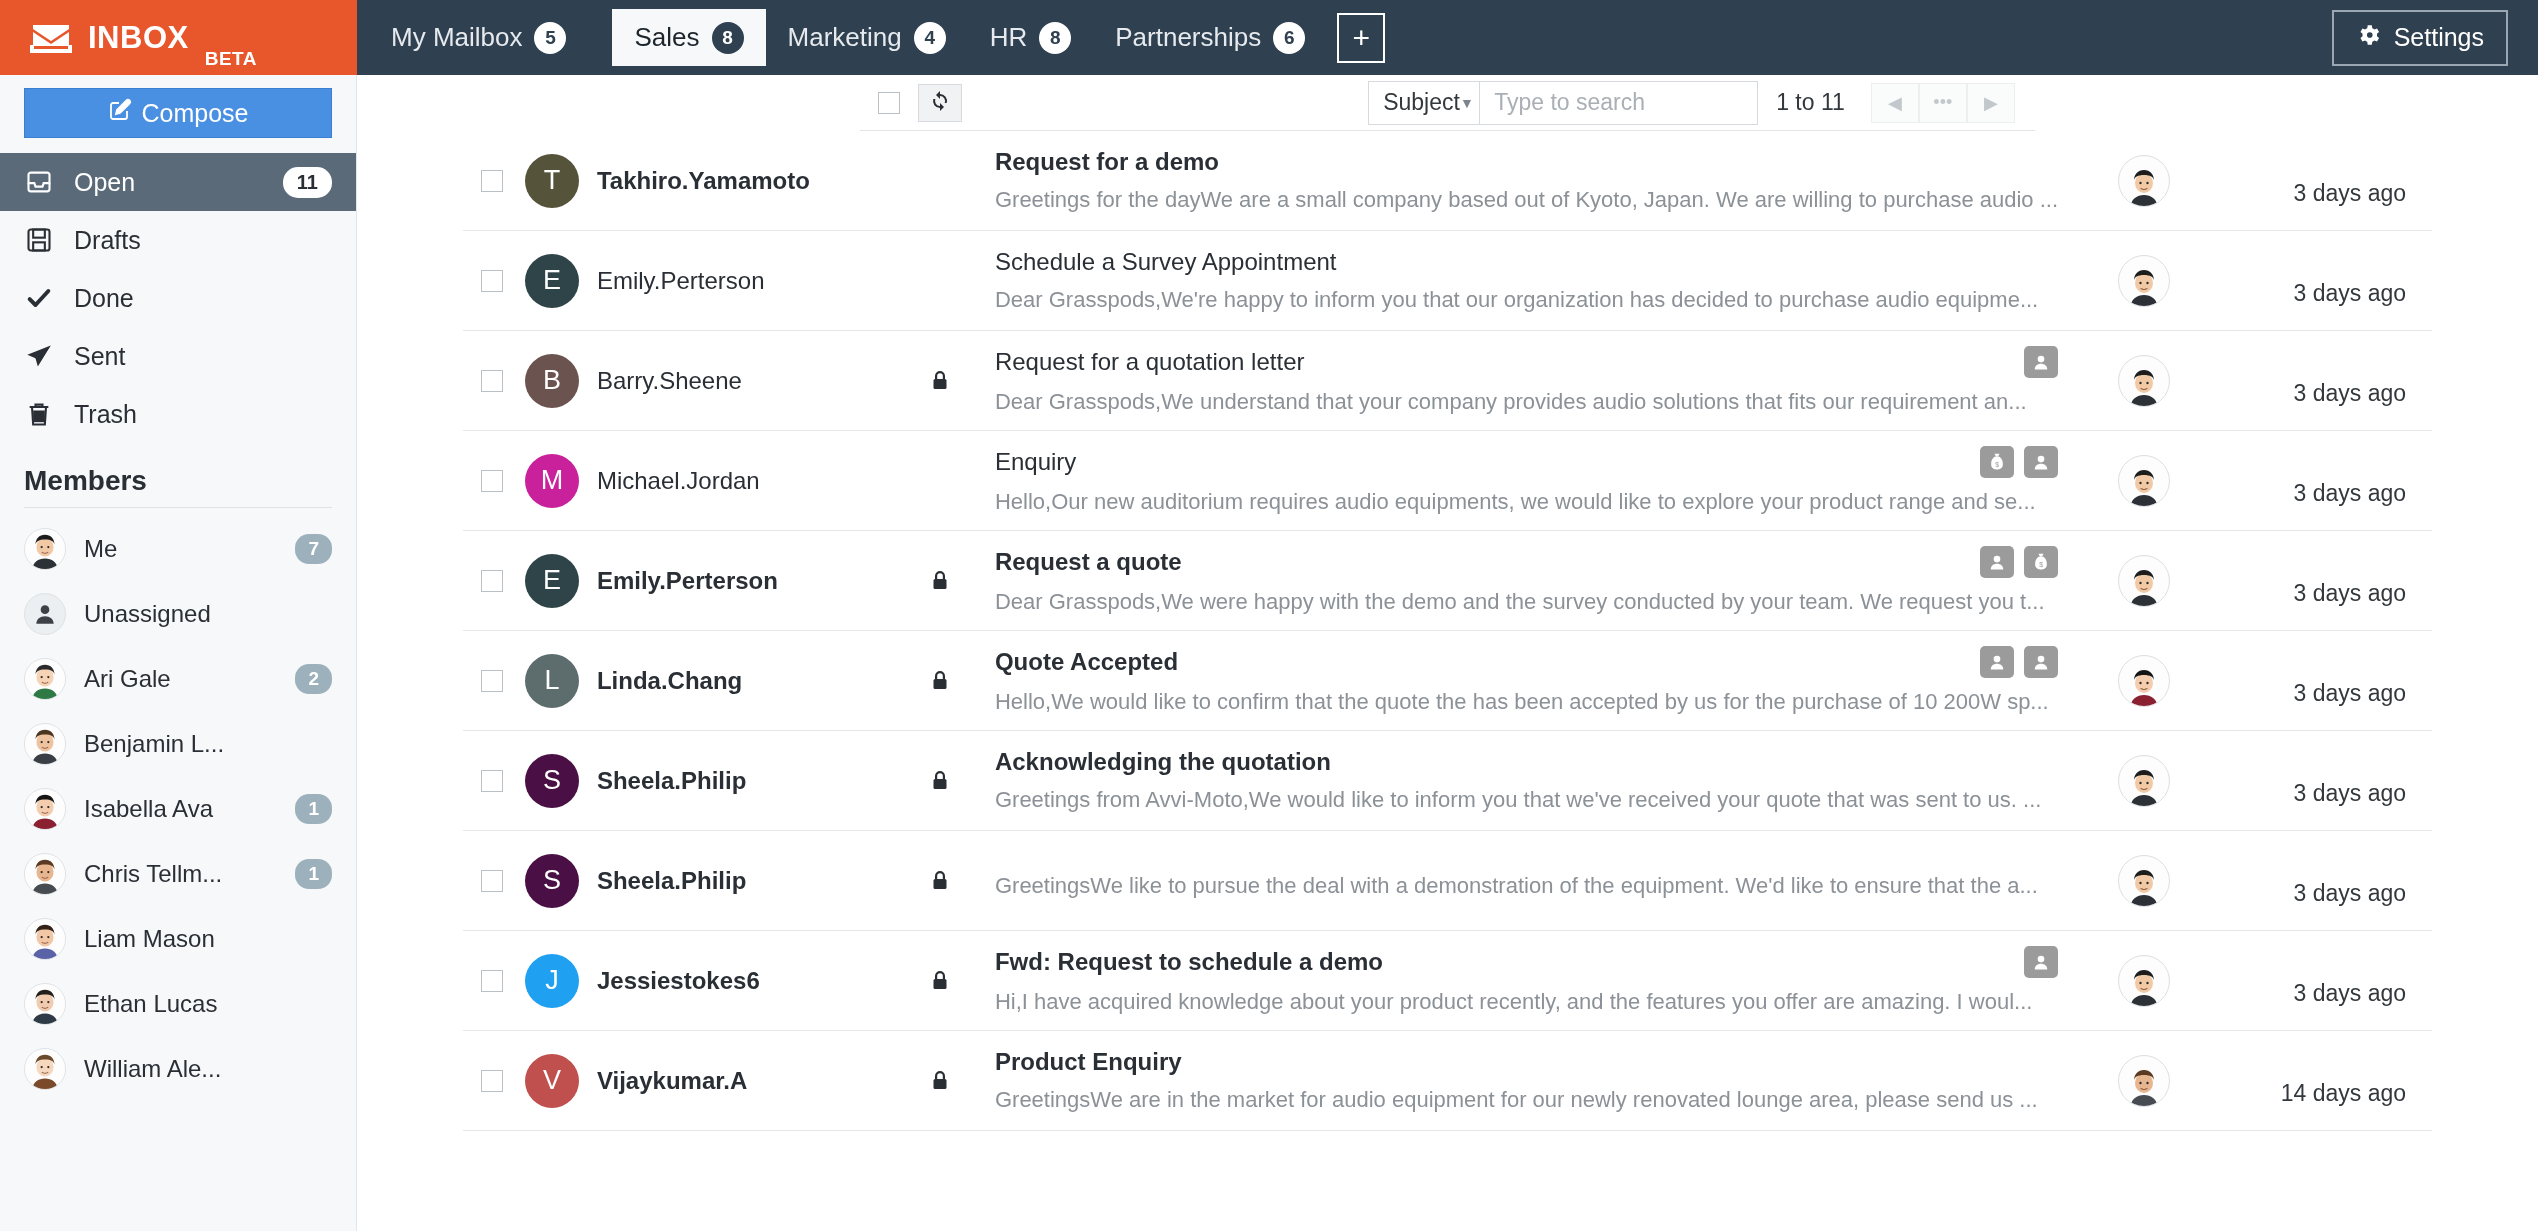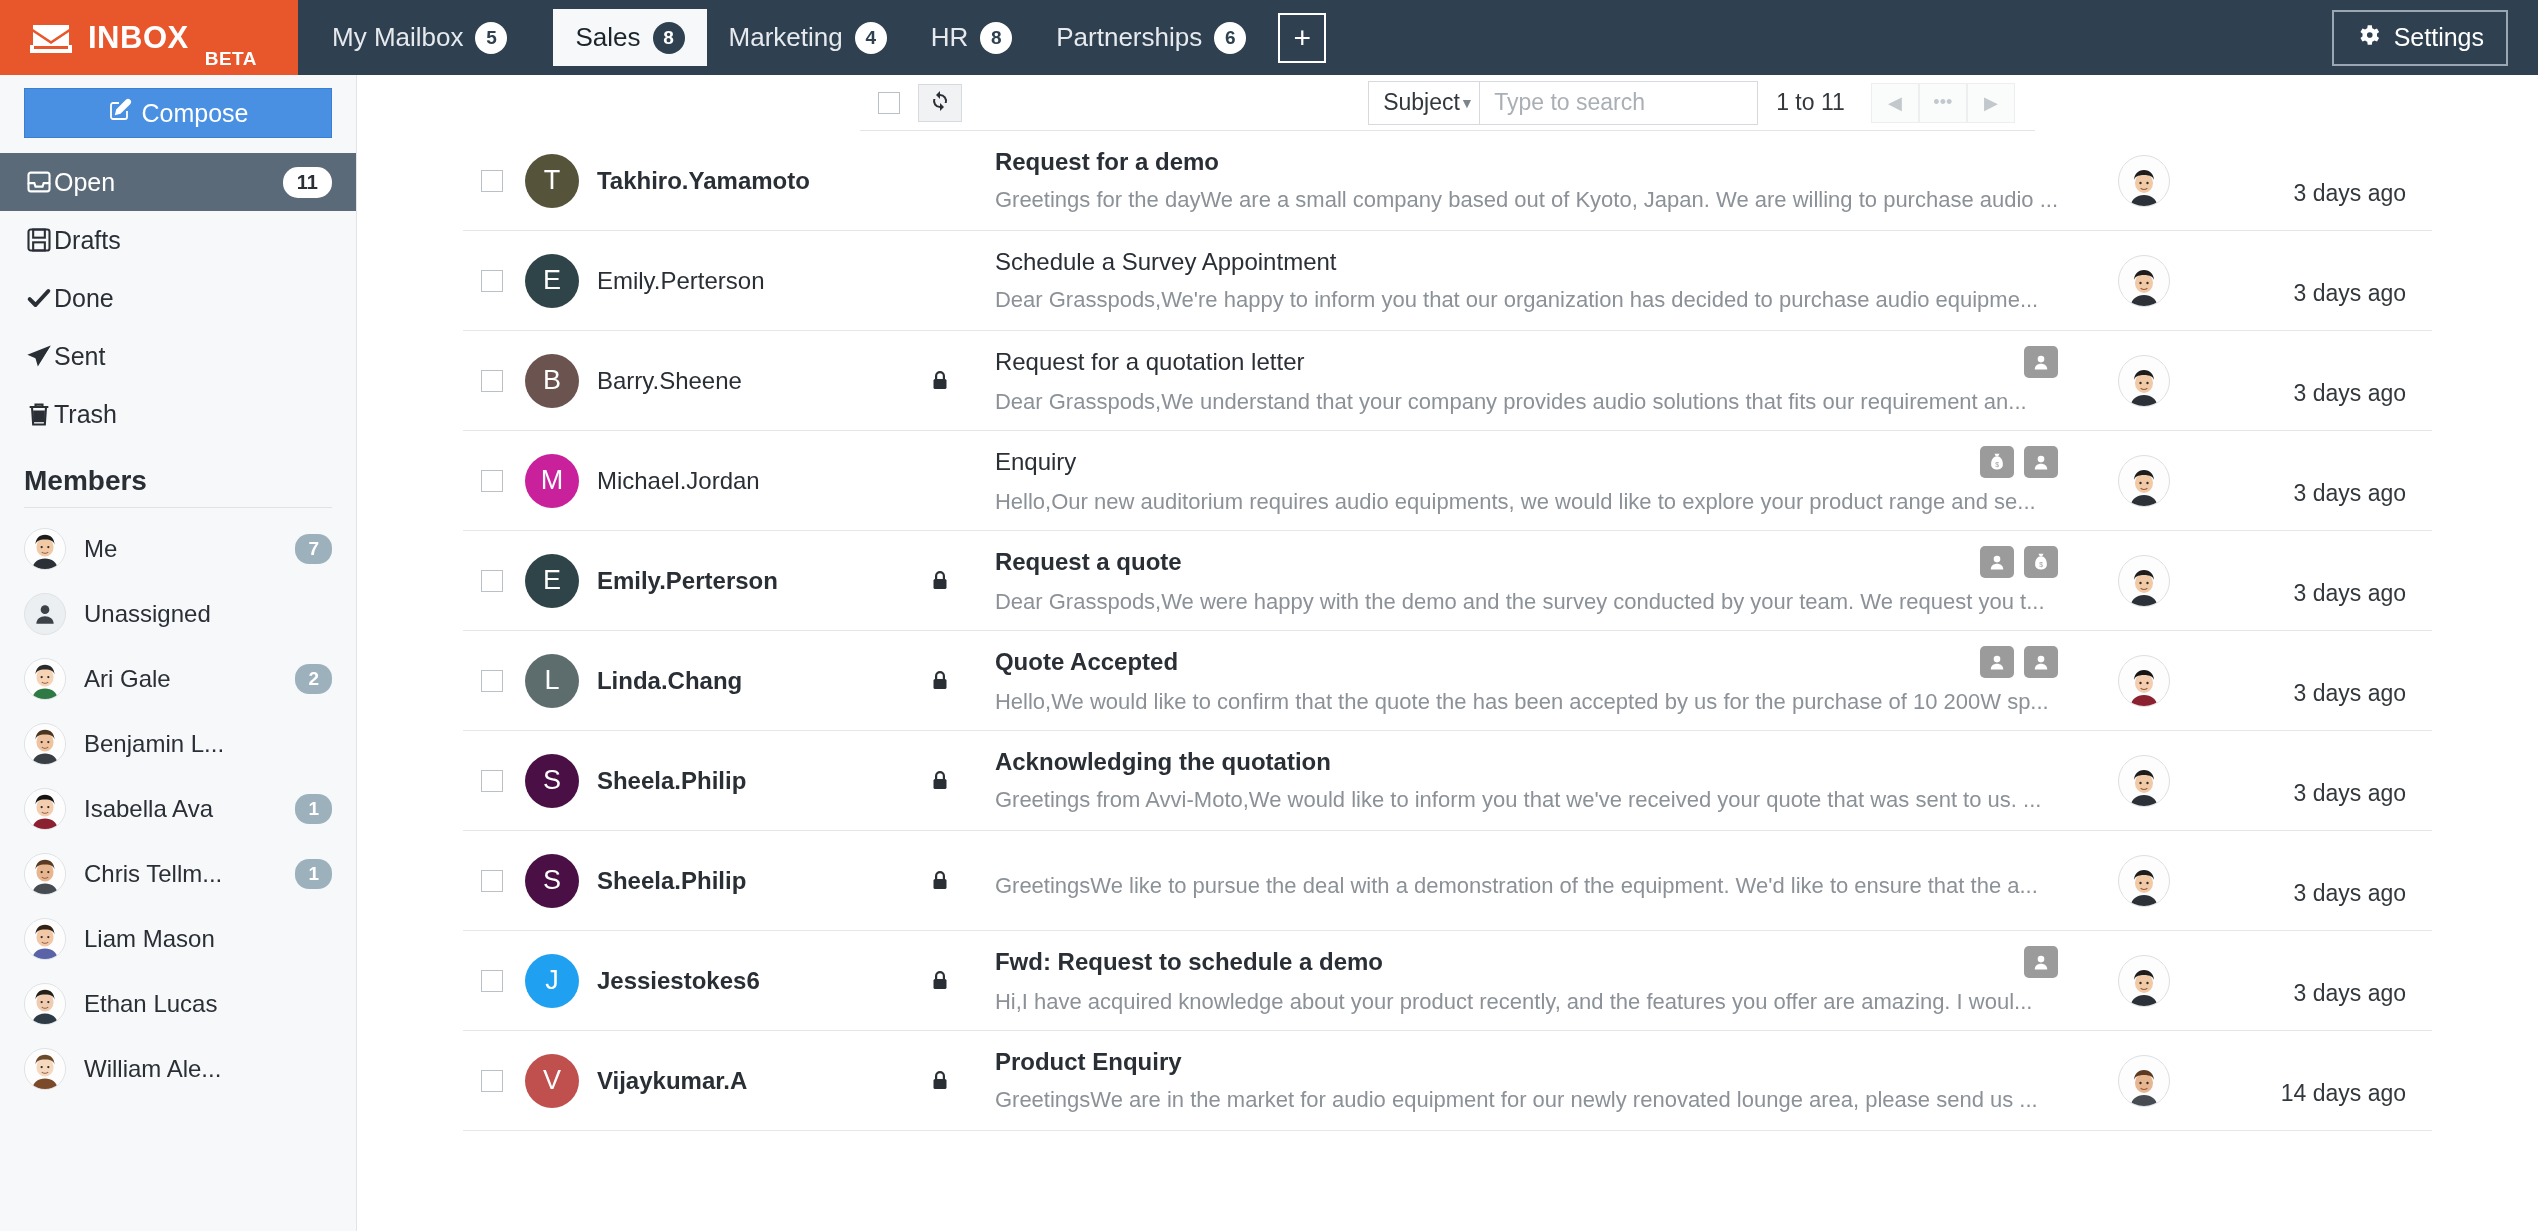--- a/index.html
+++ b/index.html
@@ -6,21 +6,21 @@
   html, body {
     width: 2538px; height: 1231px;
     font-family: "Liberation Sans", sans-serif;
     background: #ffffff;
     overflow: hidden;
   }
 
   
   .header { display: flex; height: 75px; background: #2f4050; }
   .brand {
-    width: 298px; background: #e8562c; color: #fff;
+    width: 357px; background: #e8562c; color: #fff;
     display: flex; align-items: center; gap: 16px; padding-left: 30px;
   }
   .brand-icon { width: 42px; height: 34px; flex: none; }
   .brand-name { font-size: 31px; font-weight: 700; letter-spacing: .5px; }
   .brand-beta { font-size: 19px; font-weight: 700; letter-spacing: .5px; align-self: flex-end; padding-bottom: 5px; }
 
   .tabs { display: flex; align-items: stretch; flex: 1; padding-left: 12px; }
   .tab {
     display: flex; align-items: center; gap: 12px;
     padding: 0 22px; color: #e6eaee; font-size: 26px;
@@ -48,21 +48,21 @@
   .body { display: flex; height: 1156px; }
 
   .sidebar { width: 357px; background: #f7f8f9; border-right: 1px solid #e2e5e8; flex: none; }
   .compose-wrap { padding: 13px 24px 15px 24px; }
   .compose-btn {
     width: 100%; height: 50px; background: #4a90e2; border: 1px solid #3b7fd1;
     color: #fff; font-size: 25px; display: flex; align-items: center;
     justify-content: center; gap: 10px; cursor: pointer;
   }
   .nav-item {
-    display: flex; align-items: center; 
+    display: flex; align-items: center; gap: 20px;
     height: 58px; padding: 0 24px; font-size: 25px; color: #2a2f36; cursor: pointer;
   }
   .nav-item.active { background: #5b6a79; color: #fff; }
   .nav-icon { width: 30px; display: flex; justify-content: center; flex: none; }
   .nav-label { flex: 1; }
   .nav-count {
     background: #fff; color: #2a2f36; font-size: 20px; font-weight: 700;
     border-radius: 15px; padding: 4px 14px;
   }
   .members-title { font-size: 28px; font-weight: 700; color: #2a2f36; padding: 22px 24px 10px 24px; }

